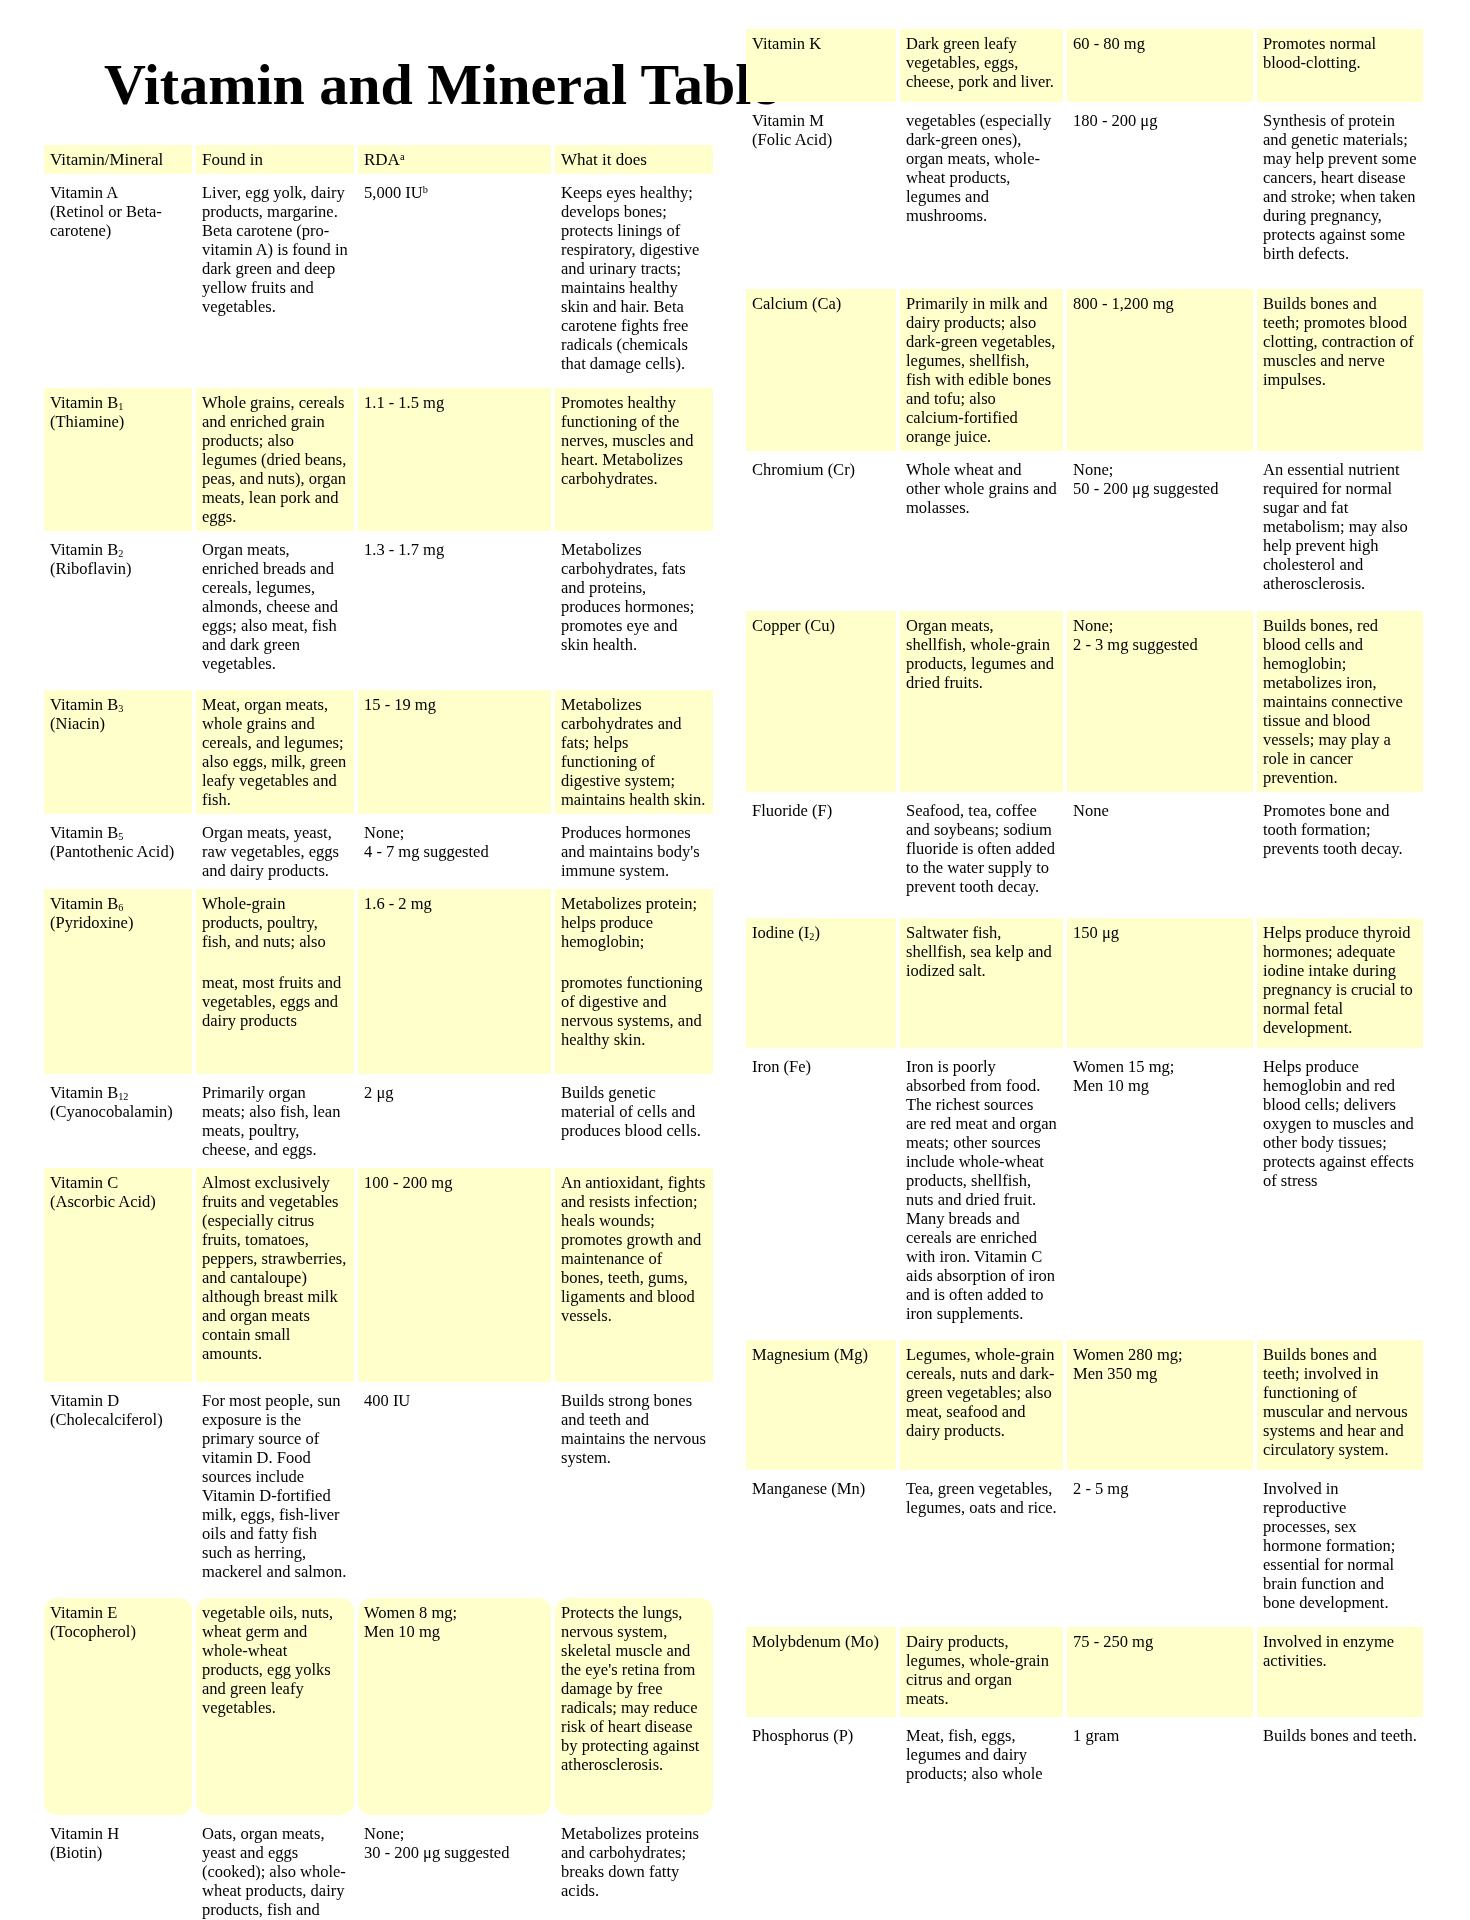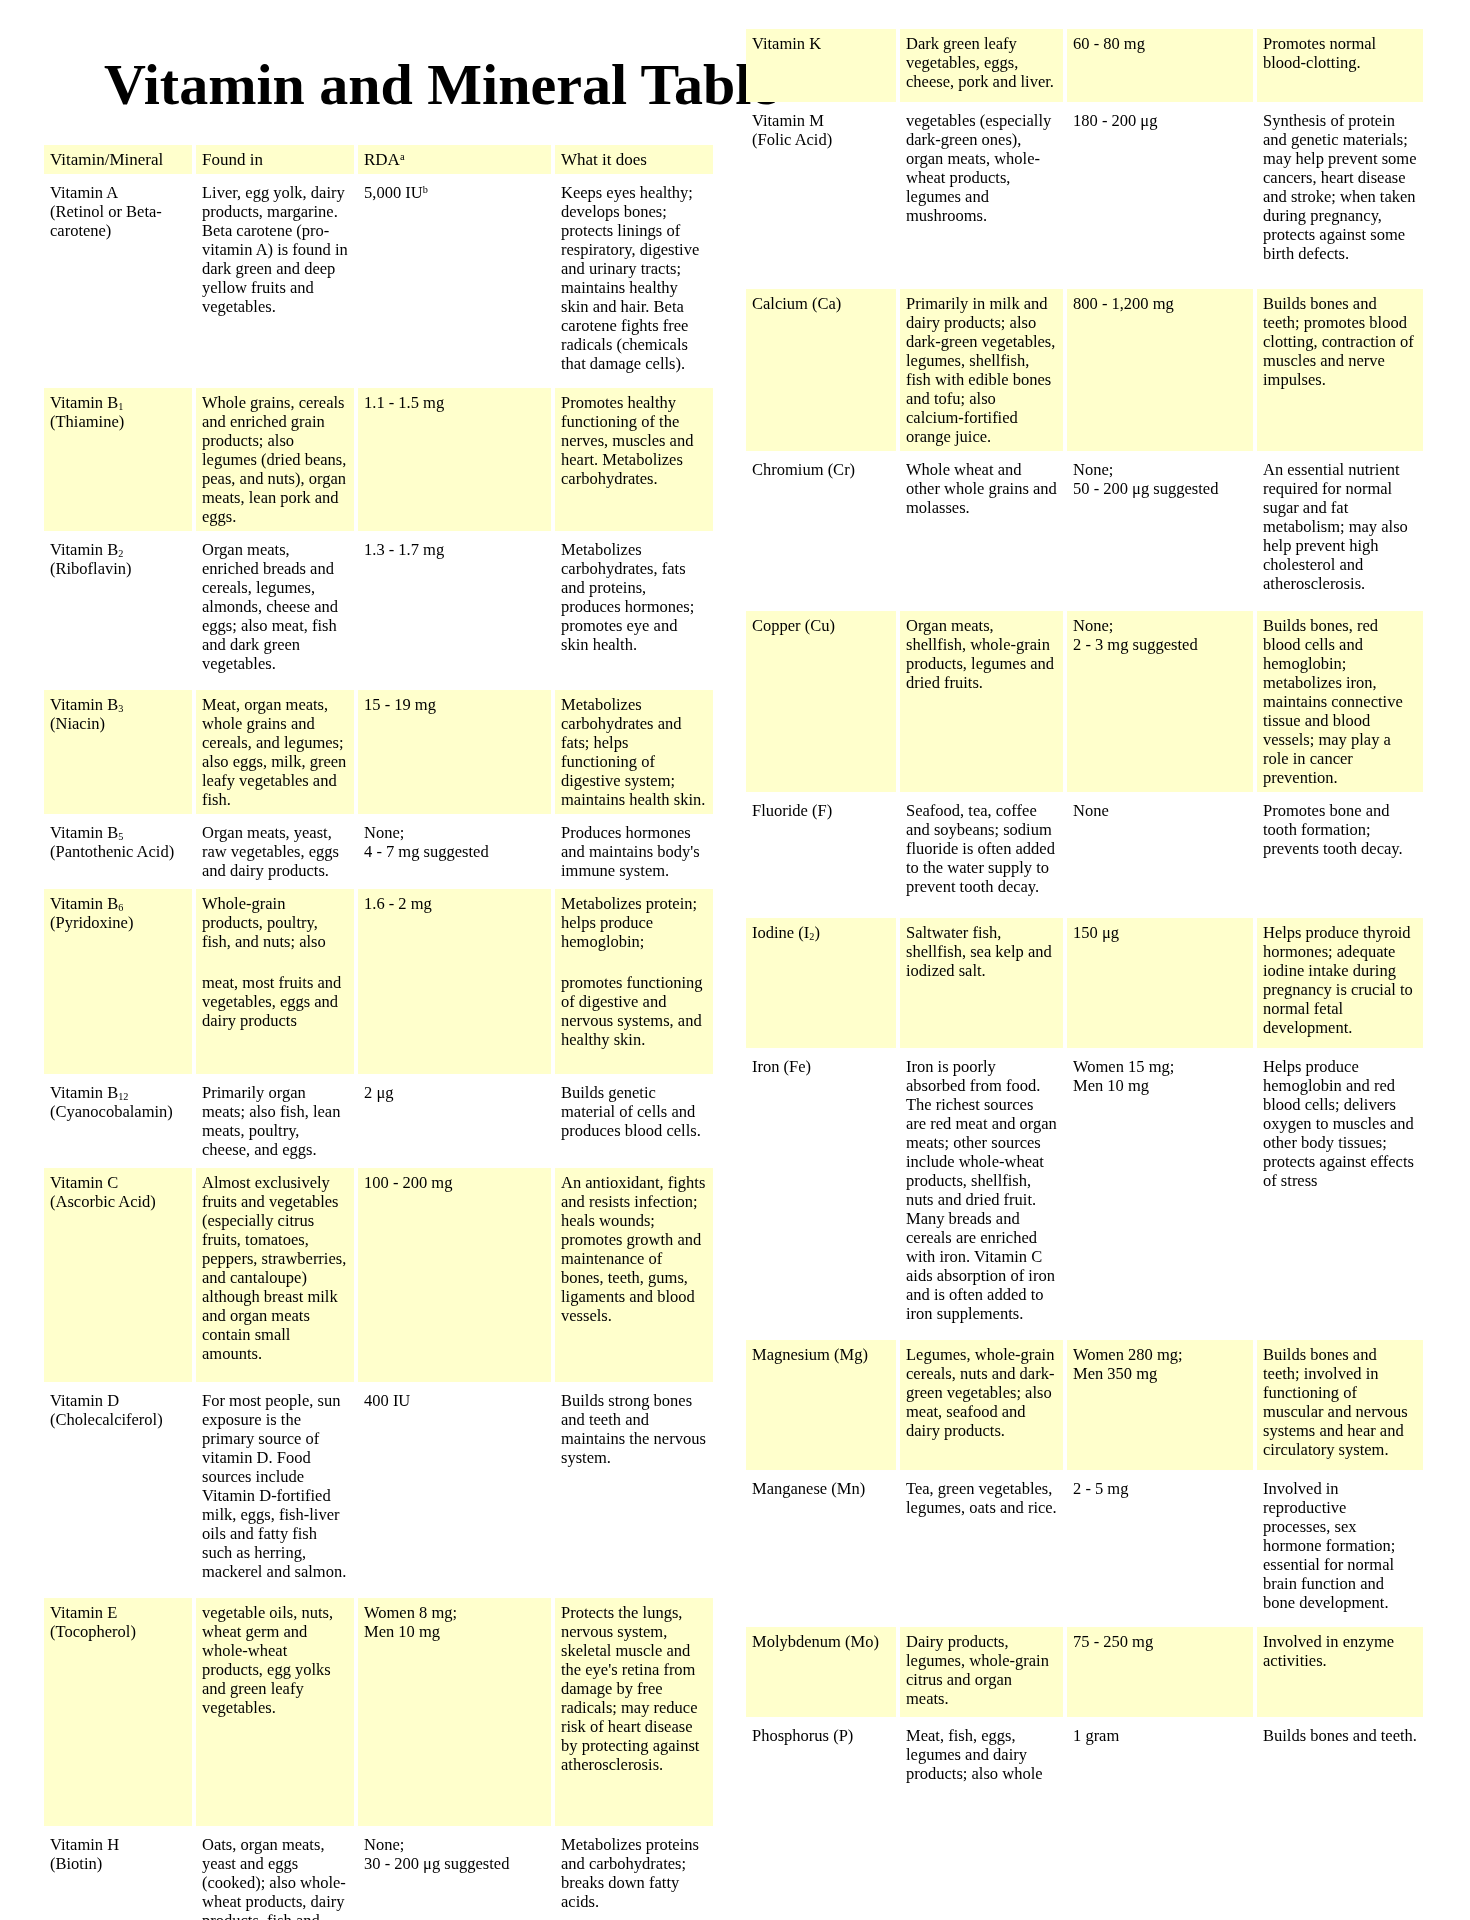--- a/index.html
+++ b/index.html
@@ -28,21 +28,21 @@
   .t-right tr:nth-child(odd) td { background:#FFFFCC; }
   .para + .para { margin-top:22px; }
   sub { font-size:0.62em; vertical-align:-0.15em; line-height:0; }
   sup { font-size:0.62em; vertical-align:0.5em;  line-height:0; }
   
   .t-left  tr:nth-child(2)  td { padding-bottom:11px; }
   .t-left  tr:nth-child(4)  td { padding-bottom:13px; }
   .t-left  tr:nth-child(7)  td { padding-bottom:25px; }
   .t-left  tr:nth-child(9)  td { padding-bottom:19px; }
   .t-left  tr:nth-child(10) td { padding-bottom:13px; }
-  .t-left  tr:nth-child(11) td { padding-bottom:52px; }
+  .t-left  tr:nth-child(11) td { padding-bottom:41px;border-radius:13px; }
   .t-right tr:nth-child(1)  td { padding-bottom:11px; }
   .t-right tr:nth-child(2)  td { padding-bottom:22px; }
   .t-right tr:nth-child(4)  td { padding-bottom:14px;margin-top:44px; }
   .t-right tr:nth-child(6)  td { padding-bottom:18px; }
   .t-right tr:nth-child(7)  td { padding-bottom:11px; }
   .t-right tr:nth-child(8)  td { padding-bottom:13px; }
   .t-right tr:nth-child(9)  td { padding-bottom:11px; }
   .t-right tr:nth-child(10) td { padding-bottom:11px; }
   .t-right tr:nth-child(11) td { padding-bottom:9px; }
 </style>

